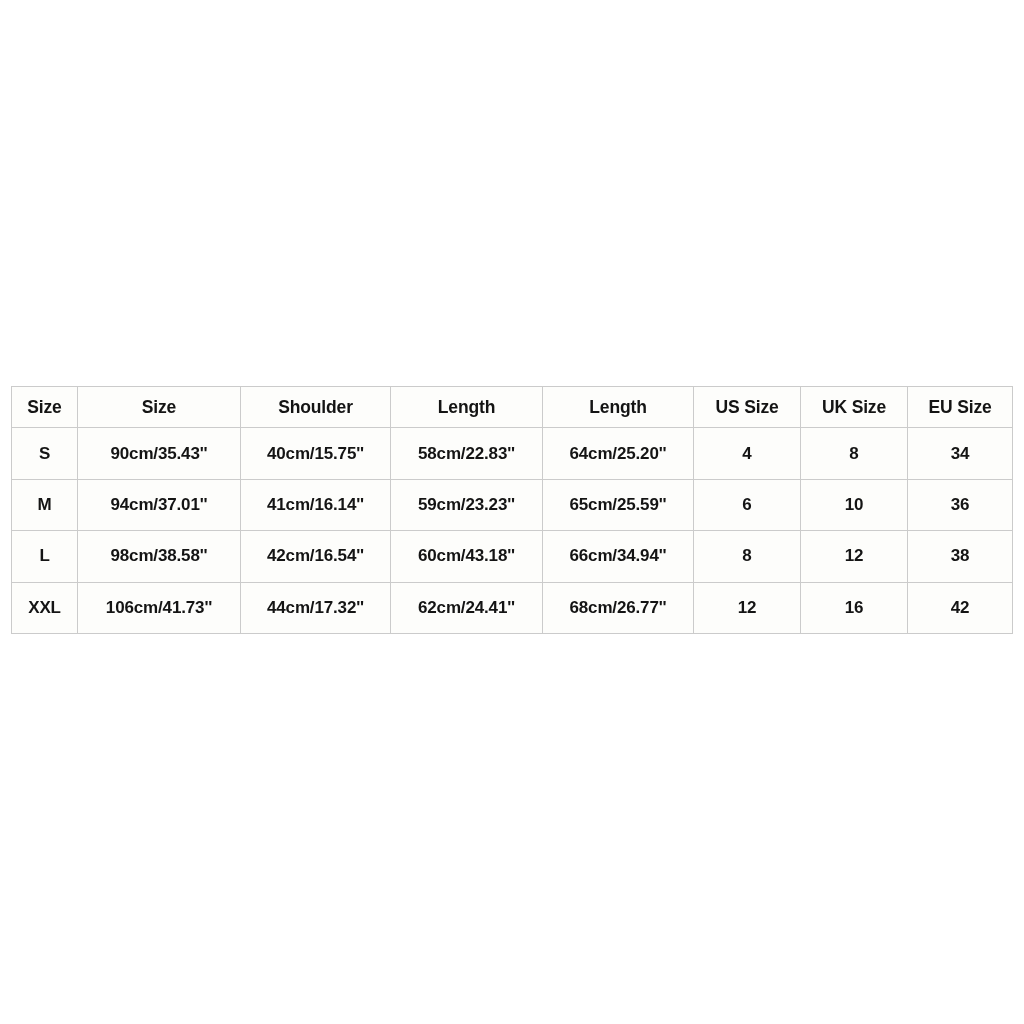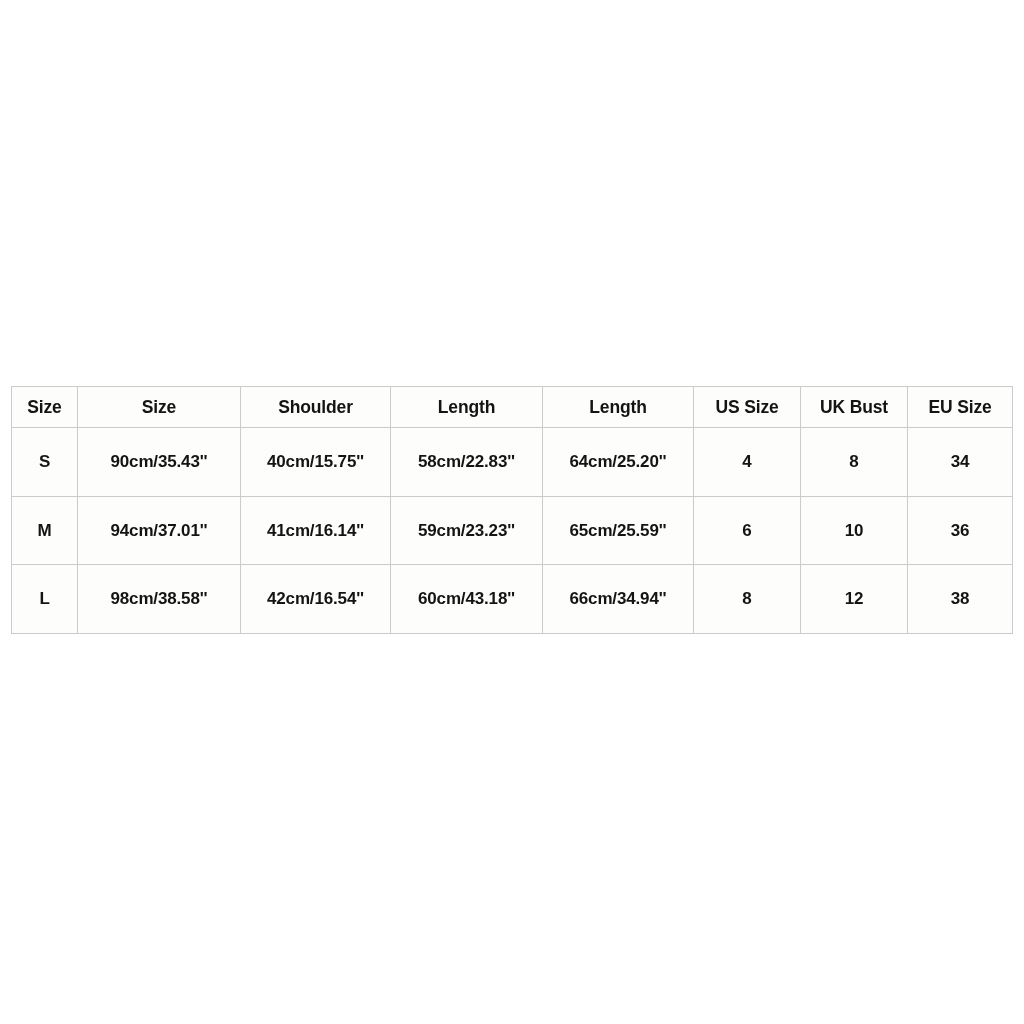--- a/index.html
+++ b/index.html
@@ -93,21 +93,21 @@
       </colgroup>
 
       <thead>
         <tr>
           <th class="sz-col">Size</th>
           <th>Size</th>
           <th>Shoulder</th>
           <th>Length</th>
           <th>Length</th>
           <th>US Size</th>
-          <th>UK Bust</th>
+          <th>UK Size</th>
           <th>EU Size</th>
         </tr>
       </thead>
 
       <tbody>
         <tr>
           <td class="sz-col">S</td>
           <td>90cm/35.43''</td>
           <td>40cm/15.75''</td>
           <td>58cm/22.83''</td>
@@ -133,17 +133,27 @@
           <td>98cm/38.58''</td>
           <td>42cm/16.54''</td>
           <td>60cm/43.18''</td>
           <td>66cm/34.94''</td>
           <td>8</td>
           <td>12</td>
           <td>38</td>
         </tr>
 
 
+        <tr>
+          <td class="sz-col">XXL</td>
+          <td>106cm/41.73''</td>
+          <td>44cm/17.32''</td>
+          <td>62cm/24.41''</td>
+          <td>68cm/26.77''</td>
+          <td>12</td>
+          <td>16</td>
+          <td>42</td>
+        </tr>
       </tbody>
     </table>
   </div>
 
 </div>
 
 </body></html>

